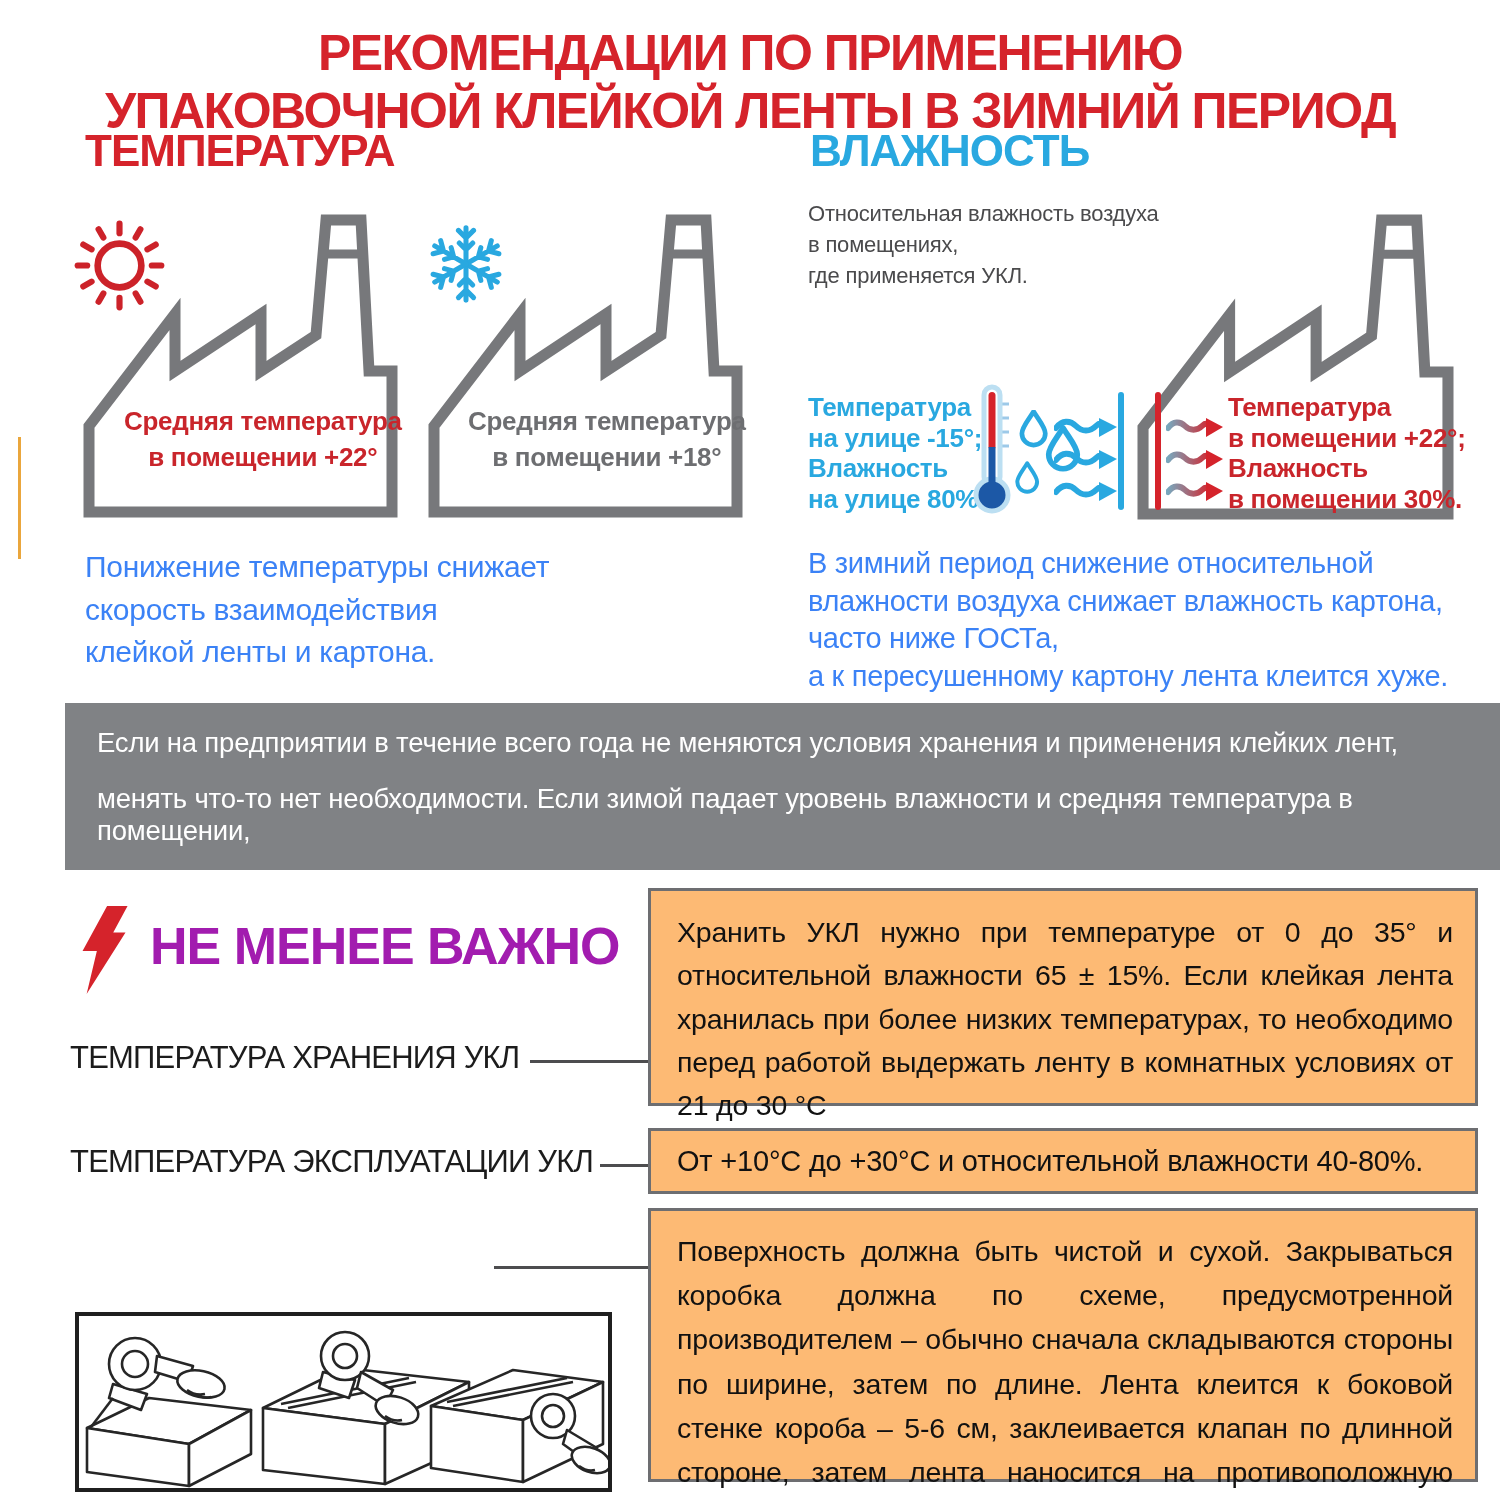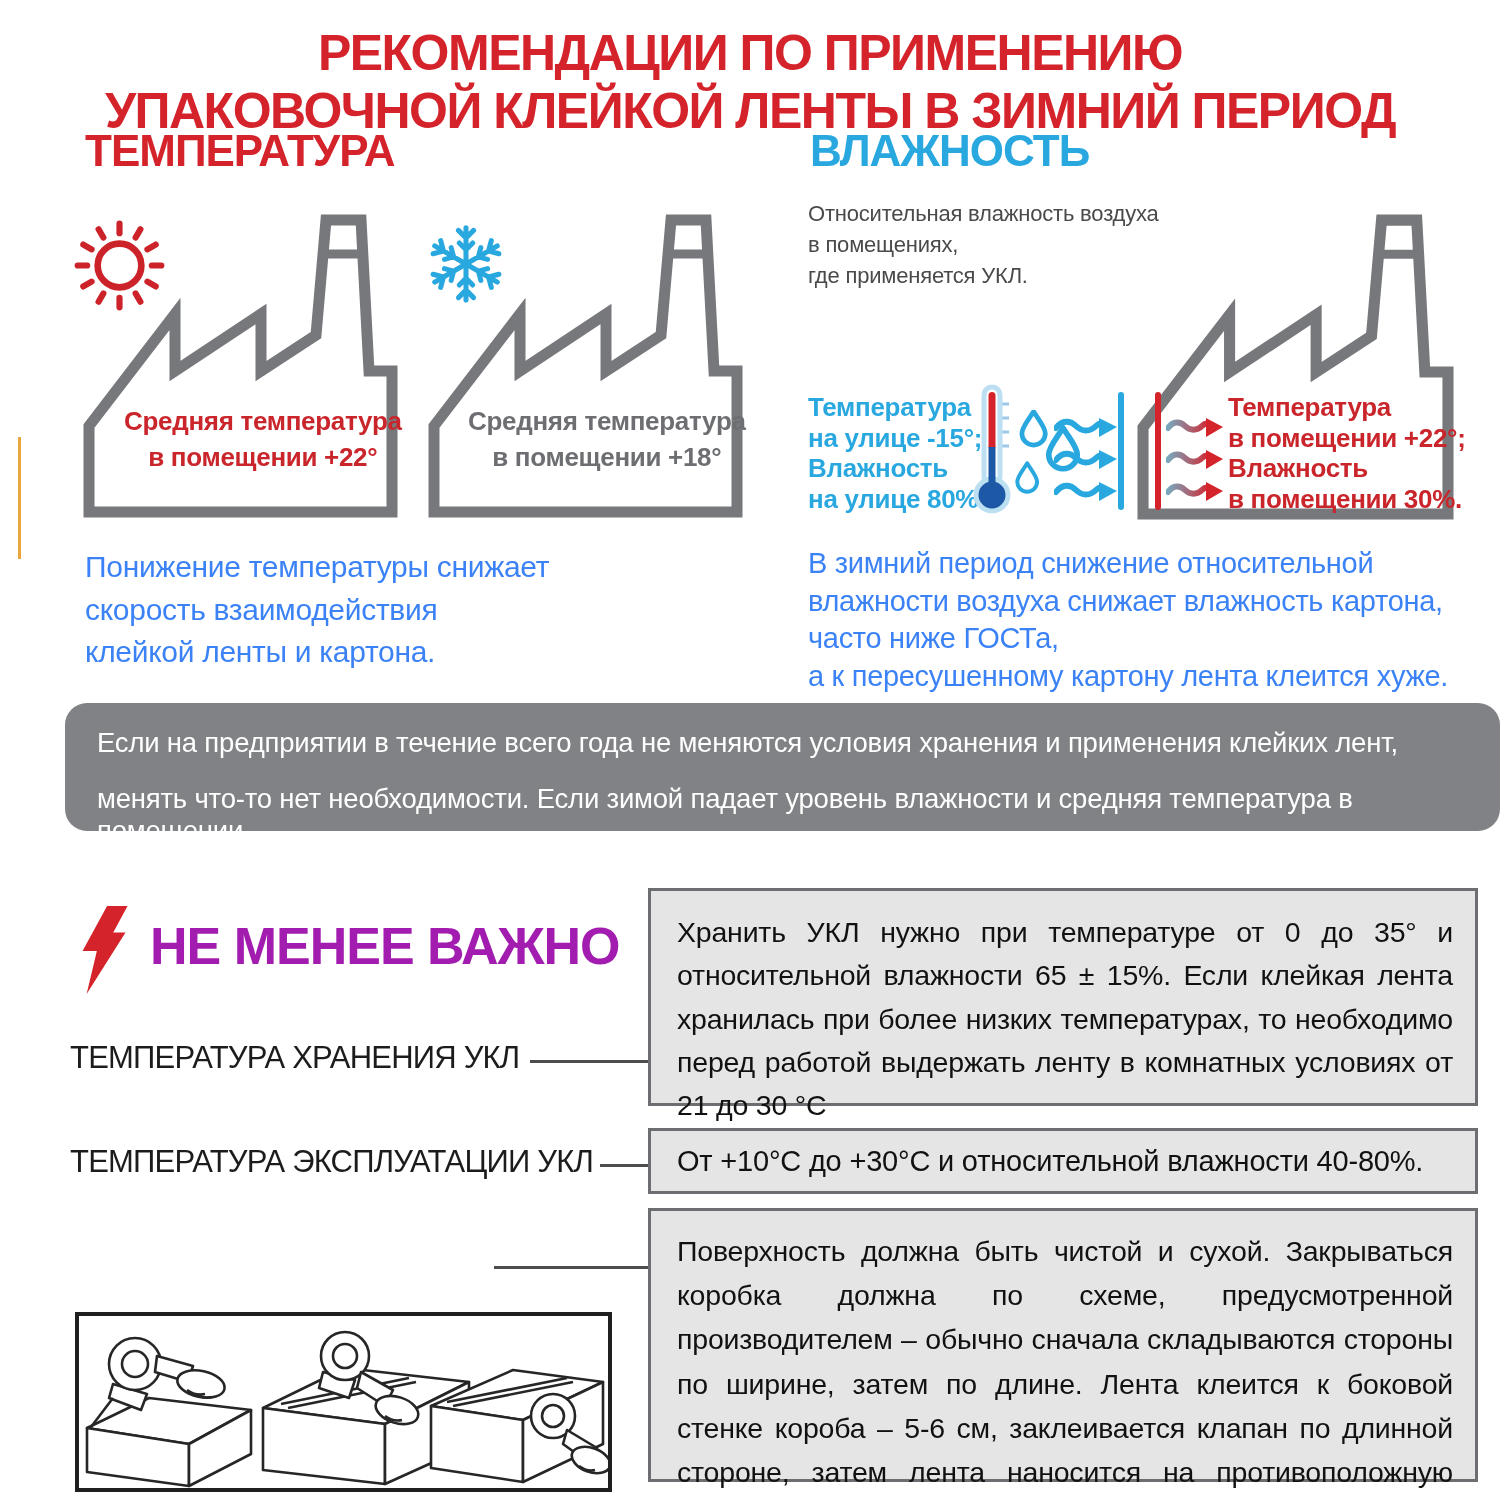--- a/index.html
+++ b/index.html
@@ -13,29 +13,29 @@
   .sec-header{font-size:44px;font-weight:700;letter-spacing:-1px;}
   .hdr-temp{left:85px;top:126px;color:#d5232b;}
   .hdr-hum{left:810px;top:126px;color:#29a8e0;}
   
   .fac-label{font-size:26px;font-weight:600;line-height:1.38;letter-spacing:-0.3px;text-align:center;}
   .cap{font-size:30px;font-weight:500;line-height:1.42;color:#3b82f6;letter-spacing:-0.3px;}
   .hum-intro{font-size:22px;font-weight:500;line-height:1.42;color:#4a4a4c;letter-spacing:-0.2px;}
   .flow-label{font-size:26px;font-weight:700;line-height:1.18;letter-spacing:-0.3px;}
   .vline{width:6px;border-radius:3px;}
   
-  .banner{left:65px;top:703px;width:1435px;height:128px;background:#808285;box-sizing:border-box;
-          padding:24px 28px 0 32px;color:#fff;border-radius:22px;}
+  .banner{left:65px;top:703px;width:1435px;height:167px;background:#808285;box-sizing:border-box;
+          padding:24px 28px 0 32px;color:#fff;}
   .banner div{font-size:27.5px;font-weight:500;letter-spacing:-0.2px;margin-bottom:24px;}
   .banner .u{text-decoration:underline;text-underline-offset:7px;}
   
   .imp-header{left:150px;top:916px;color:#a21caf;font-size:52px;font-weight:800;letter-spacing:-1px;}
   .row-label{font-size:31px;font-weight:500;color:#1c1c1c;letter-spacing:-0.8px;}
   .connector{height:3px;background:#4d4d4f;}
-  .info-box{left:648px;width:830px;border:3px solid #6d6e71;box-sizing:border-box;background:#e5e5e5;}
+  .info-box{left:648px;width:830px;border:3px solid #6d6e71;box-sizing:border-box;background:#fdba74;}
   .info-box .txt{font-size:28.5px;line-height:1.52;text-align:justify;color:#111;letter-spacing:-0.2px;}
   .illus{left:75px;top:1312px;width:537px;height:180px;border:4px solid #1f1f1f;box-sizing:border-box;background:#fff;}
   .yellow-line{left:18px;top:437px;width:3px;height:122px;background:#eaa63c;}
 </style>
 </head>
 <body>
 
 <div class="canvas">
 
   <div class="abs title">

